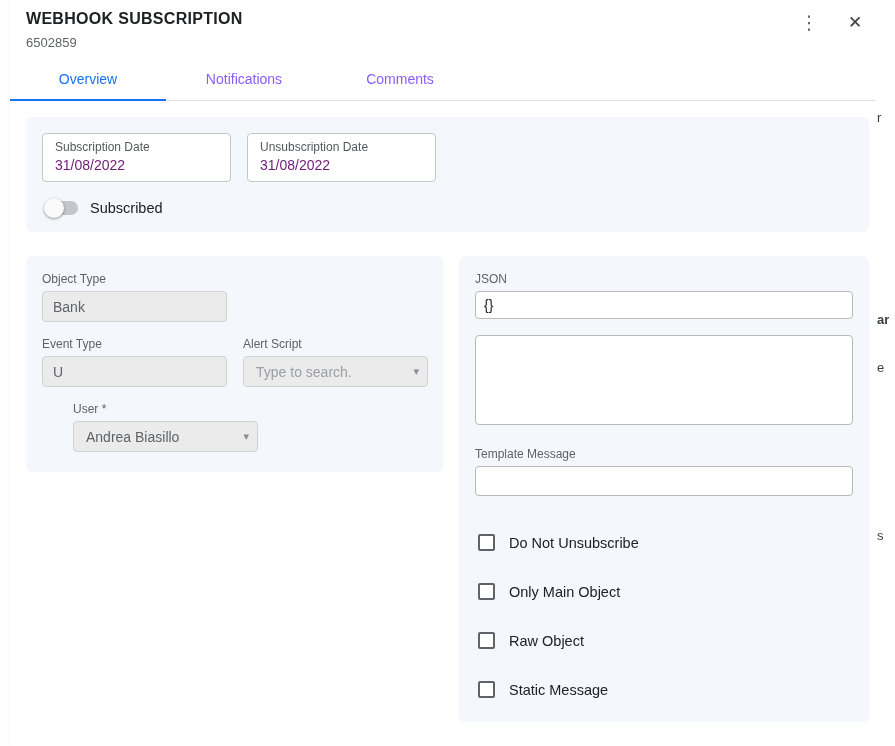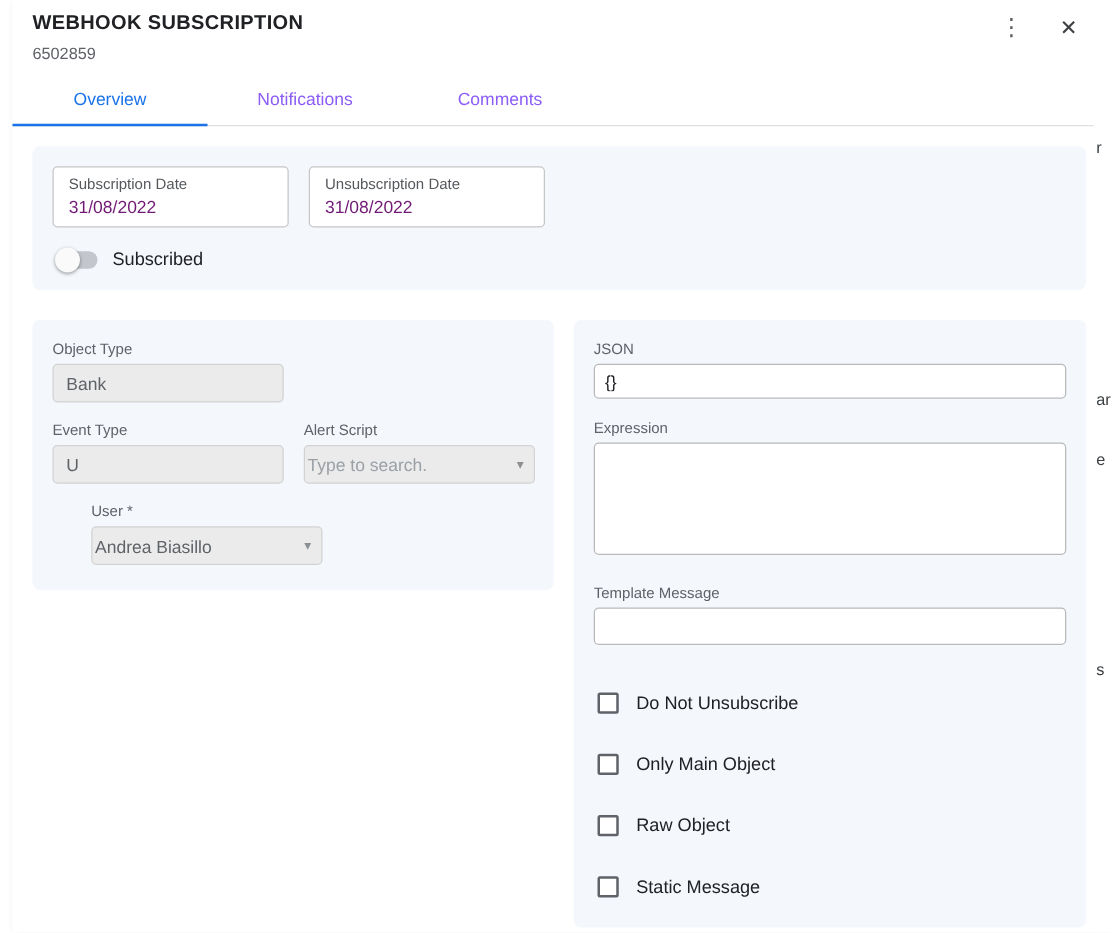--- a/index.html
+++ b/index.html
@@ -62,21 +62,21 @@
   .field-label { font-size: 12px; color: #5f6368; margin-bottom: 5px; }
   .frm-row { display: flex; gap: 16px; }
   .frm-group { margin-bottom: 15px; }
   .inp-disabled {
     width: 185px; height: 31px; padding: 0 10px;
     background: #ebebeb; border: 1px solid #d2d2d2; border-radius: 4px;
     font-size: 14px; color: #5f6368; font-family: "Liberation Sans", sans-serif;
   }
   .inp-disabled::placeholder { color: #9aa0a6; }
   .select-box {
-    width: 185px; height: 31px; padding: 0 8px 0 2px;
+    width: 185px; height: 31px; padding: 0 8px 0 12px;
     background: #ebebeb; border: 1px solid #d2d2d2; border-radius: 4px;
     display: flex; align-items: center; justify-content: space-between;
     font-size: 14px; cursor: pointer;
   }
   .select-box .ph { color: #9aa0a6; }
   .select-box .sel { color: #5f6368; }
   .caret { color: #8a8f94; font-size: 11px; }
   .inp-white {
     width: 100%; background: #ffffff; border: 1px solid #b9b9b9; border-radius: 4px;
     font-size: 14px; color: #202124; font-family: "Liberation Sans", sans-serif;
@@ -179,21 +179,20 @@
           </div>
         </div>
       </section>
 
       <section class="panel panel-right">
         <div class="rp-group">
           <div class="field-label">JSON</div>
           <input class="inp-white inp-json" type="text" value="{}" style="">
         </div>
         <div class="rp-group exp">
-          <div class="field-label">Expression</div>
           <textarea class="inp-white txt-expression" style=""></textarea>
         </div>
         <div class="rp-group">
           <div class="field-label">Template Message</div>
           <input class="inp-white inp-template" type="text" style="">
         </div>
 
         <div class="cb-list">
           <div class="cb-row">
             <span class="cb"></span>
@@ -213,16 +212,16 @@
           </div>
         </div>
       </section>
 
     </div>
   </div>
 </div>
 
 <div class="edge-strip">
   <span class="frag" style="top:110px;">r</span>
-  <span class="frag" style="top:312px;">ar</span>
+  <span class="frag" style="top:312px;font-weight:bold;">ar</span>
   <span class="frag" style="top:360px;">e</span>
   <span class="frag" style="top:528px;">s</span>
 </div>
 
 </body></html>

